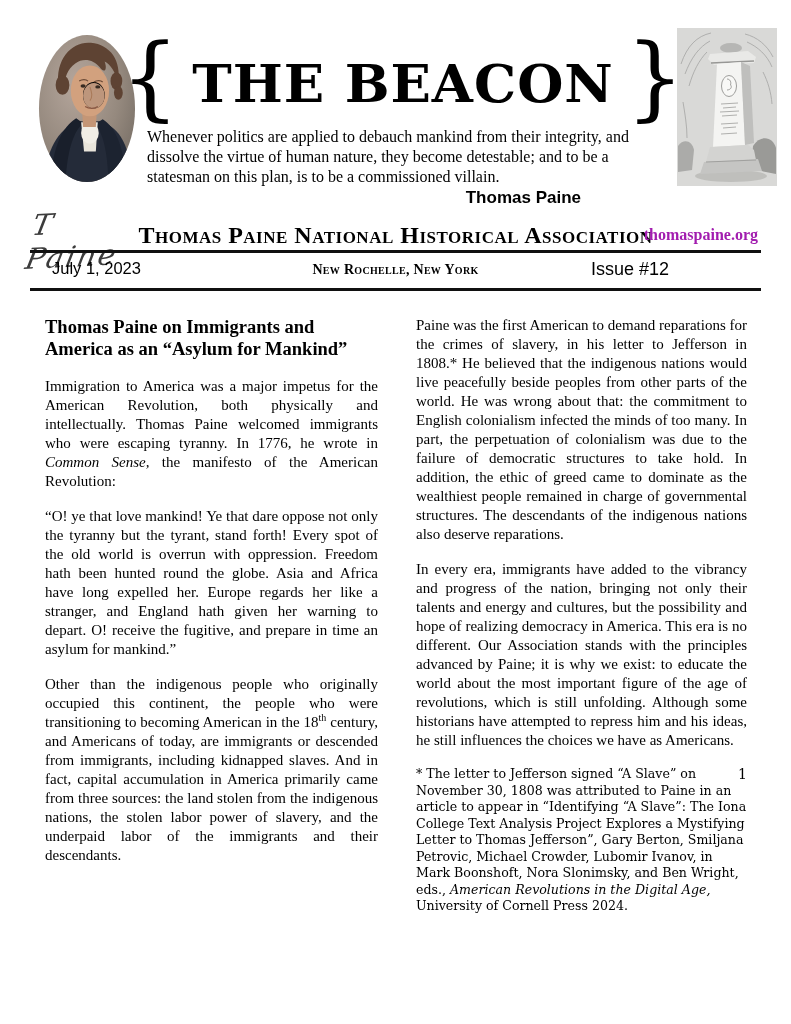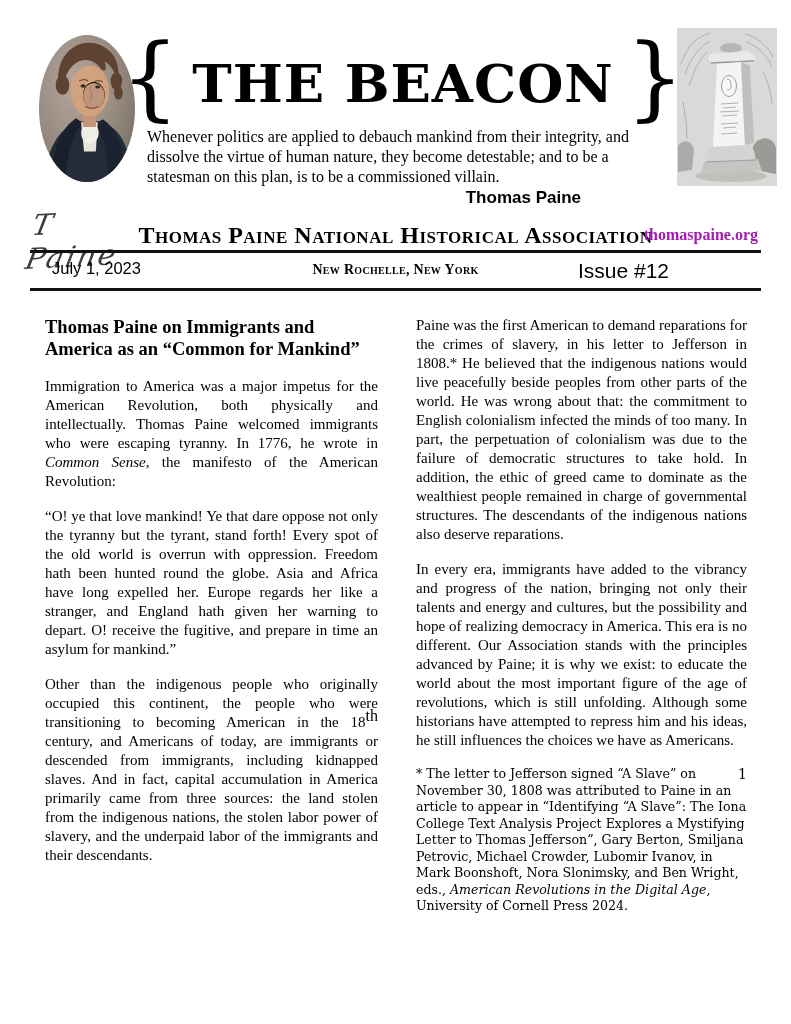--- a/index.html
+++ b/index.html
@@ -33,30 +33,30 @@
   .rule{position:absolute;left:30px;width:731px;height:3px;background:#101010;}
   .rule-top{top:250px;}
   .rule-bottom{top:288px;}
 
   .daterow{position:absolute;left:30px;top:254px;width:731px;height:32px;}
   .daterow .date{position:absolute;left:22px;top:5px;
                  font-family:"Liberation Sans",sans-serif;font-size:16.5px;}
   .daterow .location{position:absolute;left:0;right:0;top:8px;text-align:center;
                      font-variant:small-caps;font-weight:bold;font-size:14px;letter-spacing:.3px;}
   .daterow .issue{position:absolute;right:92px;top:5px;
-                  font-family:"Liberation Sans",sans-serif;font-size:21px;}
+                  font-family:"Liberation Sans",sans-serif;font-size:18px;}
 
   
   .col{position:absolute;top:316px;font-size:15px;line-height:19px;text-align:justify;}
   .col-left{left:45px;width:333px;}
   .col-right{left:416px;width:331px;}
   .article-heading{font-size:18.5px;line-height:22px;font-weight:bold;
                    text-align:left;margin:0 0 17px 0;}
   .col p{margin:0 0 16px 0;}
-  .col sup{font-size:16px;vertical-align:super;line-height:0;}
+  .col sup{font-size:10px;vertical-align:super;line-height:0;}
   .col em{font-style:italic;}
   .footnote{font-family:"DejaVu Serif",serif;font-size:12.6px;line-height:16.5px;
             text-align:left;margin-top:4px;}
   .pageno{float:right;font-size:14px;}
 </style>
 </head>
 <body>
 
 <div class="page">
 
@@ -151,21 +151,21 @@
 
   <div class="rule rule-top"></div>
   <div class="daterow">
     <span class="date">July 1, 2023</span>
     <span class="location">New Rochelle, New York</span>
     <span class="issue">Issue #12</span>
   </div>
   <div class="rule rule-bottom"></div>
 
   <div class="col col-left">
-    <h2 class="article-heading">Thomas Paine on Immigrants and America as an “Common for Mankind”</h2>
+    <h2 class="article-heading">Thomas Paine on Immigrants and America as an “Asylum for Mankind”</h2>
     <p><span>Immigration to America was a major impetus for the American Revolution, both physically and intellectually. Thomas Paine welcomed immigrants who were escaping tyranny. In 1776, he wrote in </span><em>Common Sense,</em><span> the manifesto of the American Revolution:</span></p>
     <p><span>“O! ye that love mankind! Ye that dare oppose not only the tyranny but the tyrant, stand forth! Every spot of the old world is overrun with oppression. Freedom hath been hunted round the globe. Asia and Africa have long expelled her. Europe regards her like a stranger, and England hath given her warning to depart. O! receive the fugitive, and prepare in time an asylum for mankind.”</span></p>
     <p><span>Other than the indigenous people who originally occupied this continent, the people who were transitioning to becoming American in the 18</span><sup>th</sup><span> century, and Americans of today, are immigrants or descended from immigrants, including kidnapped slaves. And in fact, capital accumulation in America primarily came from three sources: the land stolen from the indigenous nations, the stolen labor power of slavery, and the underpaid labor of the immigrants and their descendants.</span></p>
   </div>
 
   <div class="col col-right">
     <p><span>Paine was the first American to demand reparations for the crimes of slavery, in his letter to Jefferson in 1808.* He believed that the indigenous nations would live peacefully beside peoples from other parts of the world. He was wrong about that: the commitment to English colonialism infected the minds of too many. In part, the perpetuation of colonialism was due to the failure of democratic structures to take hold. In addition, the ethic of greed came to dominate as the wealthiest people remained in charge of governmental structures. The descendants of the indigenous nations also deserve reparations.</span></p>
     <p><span>In every era, immigrants have added to the vibrancy and progress of the nation, bringing not only their talents and energy and cultures, but the possibility and hope of realizing democracy in America. This era is no different. Our Association stands with the principles advanced by Paine; it is why we exist: to educate the world about the most important figure of the age of revolutions, which is still unfolding. Although some historians have attempted to repress him and his ideas, he still influences the choices we have as Americans.</span></p>
     <p class="footnote">
       <span class="pageno">1</span>

